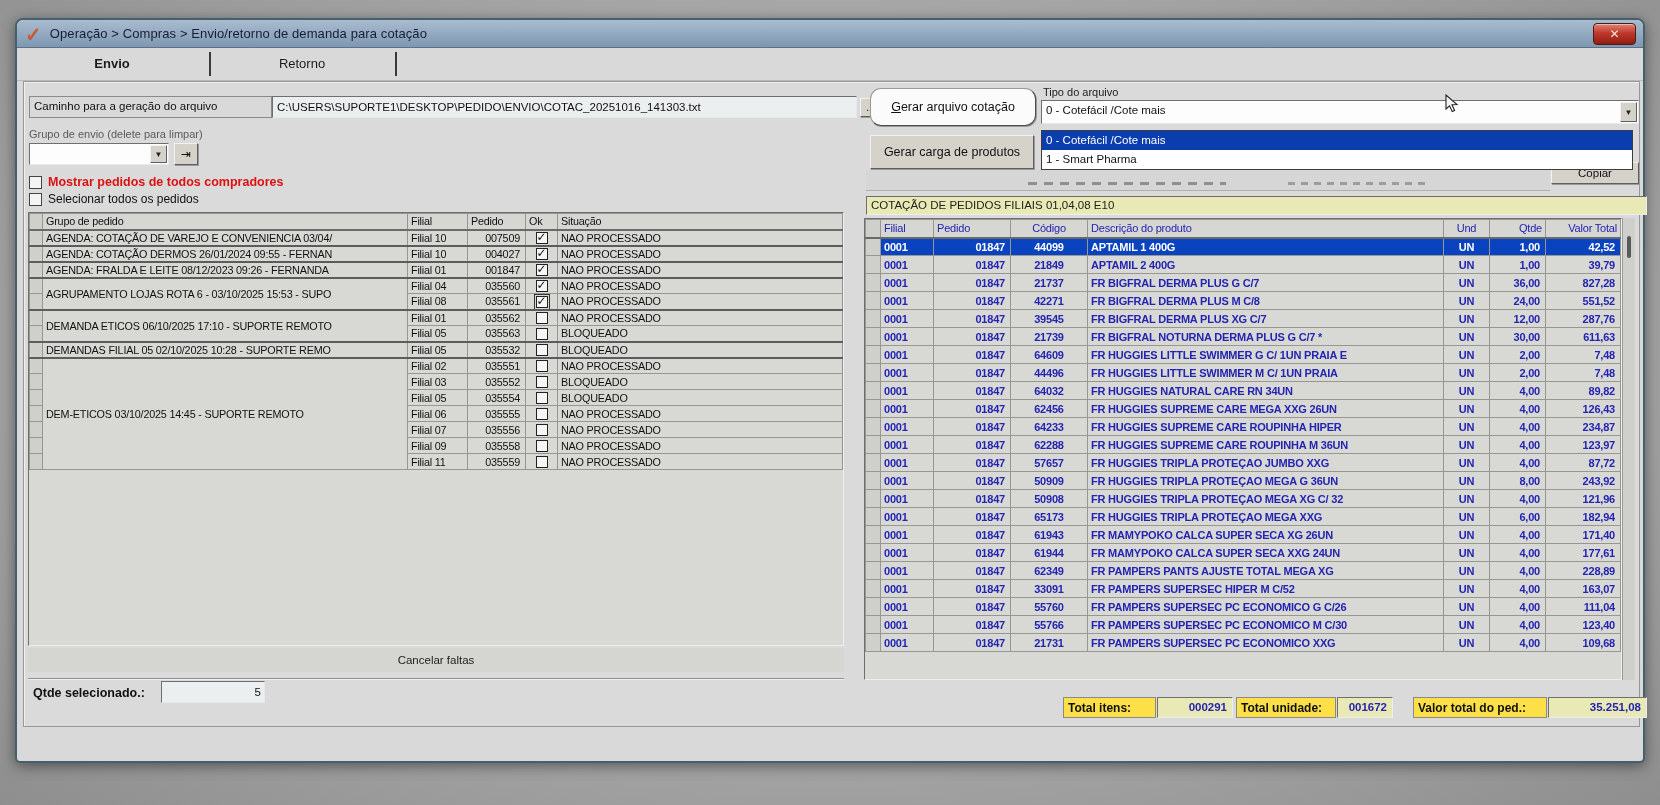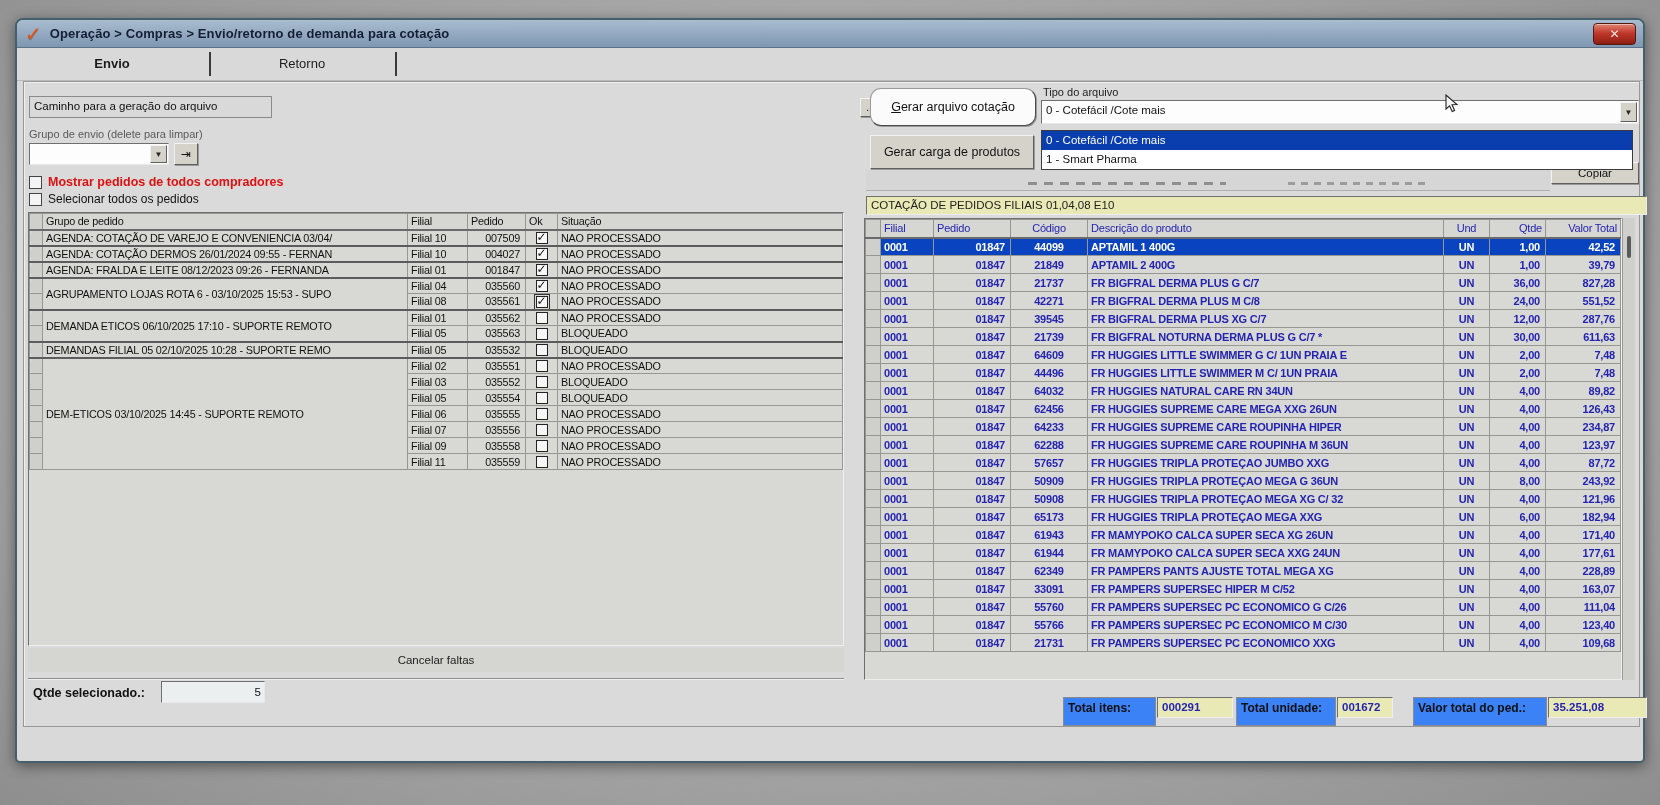--- a/index.html
+++ b/index.html
@@ -16,21 +16,21 @@
     background:#d9d9d9; border:2px solid #44606c; border-radius:8px 8px 5px 5px;
     box-shadow: 0 3px 14px rgba(0,0,0,.45);
   }
   .titlebar {
     position:absolute; left:0; top:0; right:0; height:28px;
     background: linear-gradient(#a9bcd0, #7f97b2);
     border-radius:6px 6px 0 0; border-bottom:1px solid #5d7288;
     display:flex; align-items:center; padding:0 8px;
   }
   .app-logo { font-size:20px; font-weight:900; color:#e8500f; font-style:italic; line-height:20px; margin-right:8px; text-shadow:0 1px 1px rgba(0,0,0,.3); }
-  .title-text { font-size:13px; font-weight:bold; color:#151f33; letter-spacing:.1px; }
+  .title-text { font-size:13px; font-weight:normal; color:#151f33; letter-spacing:.1px; }
   .close-btn {
     position:absolute; right:7px; top:3px; width:43px; height:22px;
     background: linear-gradient(#e08573, #c0392b 45%, #8f1d12);
     border:1px solid #4e1a12; border-radius:4px;
     color:#f3e6e2; font-weight:bold; font-size:12px; text-align:center; line-height:20px;
     box-shadow: inset 0 1px 0 rgba(255,255,255,.45);
   }
   .tabstrip { position:absolute; left:0; top:28px; width:100%; height:32px; background:#d9d9d9; }
   .tab { position:absolute; top:4px; height:24px; font-size:13px; color:#1c1c1c; text-align:center; line-height:24px; }
   .tab.active { font-weight:bold; }
@@ -105,22 +105,22 @@
   .rgrid td { color:#2424b4; font-weight:bold; }
   .rgrid td.ind, .rgrid th.ind { background:#cfcfcb; padding:0; }
   .rgrid td.rt { text-align:right; padding-right:5px; }
   .rgrid td.ct { text-align:center; }
   .rgrid tr.sel td { background:#0a43bf; color:#fff; }
   .rgrid tr.sel td.ind { background:#cfcfcb; }
   .scrollstrip { position:absolute; background:#cfcfcb; border-left:1px solid #9a9a9a; }
   .scrollthumb { position:absolute; left:4px; top:18px; width:4px; height:22px; background:#5a5a5a; border-radius:2px; }
 
   
-  .tot-label { position:absolute; height:29px; background:#3b82f6; border:1px solid #8a8a8a; font-size:12px; font-weight:bold; color:#111; padding:3px 4px 0 4px; }
-  .tot-value { position:absolute; height:21px; background:#e9e9b5; border:1px solid; border-color:#6f6f6f #eee #eee #6f6f6f; font-size:11.5px; font-weight:bold; color:#2424b4; padding:3px 5px 0 4px; }
+  .tot-label { position:absolute; height:21px; background:#fde047; border:1px solid #8a8a8a; font-size:12px; font-weight:bold; color:#111; padding:3px 4px 0 4px; }
+  .tot-value { position:absolute; height:21px; background:#e9e9b5; border:1px solid; border-color:#6f6f6f #eee #eee #6f6f6f; font-size:11.5px; font-weight:bold; color:#2424b4; text-align:right; padding:3px 5px 0 4px; }
 
   .yellow-field { position:absolute; background:#e9e9b5; border:1px solid; border-color:#6f6f6f #eee #eee #6f6f6f; font-size:11.5px; color:#222; padding:2px 4px 0 4px; white-space:nowrap; overflow:hidden; }
 
   .obscured { position:absolute; left:849px; top:150px; width:684px; height:21px; background:#d6d6d6; border-bottom:1px solid #b0b0b0; }
   .obscured .marks1 { position:absolute; left:162px; bottom:5px; width:198px; height:3px;
      background: repeating-linear-gradient(90deg, #555 0 9px, transparent 9px 16px); opacity:.55; }
   .obscured .marks2 { position:absolute; left:422px; bottom:5px; width:142px; height:3px;
      background: repeating-linear-gradient(90deg, #555 0 7px, transparent 7px 13px); opacity:.45; }
 
   .divider { position:absolute; height:1px; background:#8e8e8e; box-shadow:0 1px 0 #f0f0f0; }
@@ -151,20 +151,21 @@
       <div class="tab active" style="left:30px; width:130px;">Envio</div>
       <div class="tab-sep" style="left:192px;"></div>
       <div class="tab" style="left:200px; width:170px;">Retorno</div>
       <div class="tab-sep" style="left:378px;"></div>
     </div>
     <div class="tabstrip-underline"></div>
 
     <div class="content-panel"></div>
 
     <div class="lbl-box" style="left:12px; top:76px; width:243px; height:22px;">Caminho para a geração do arquivo</div>
+    <input class="field" style="left: 255px; top: 76px; width: 585px; height: 22px;" readonly="" value="C:\USERS\SUPORTE1\DESKTOP\PEDIDO\ENVIO\COTAC_20251016_141303.txt">
     <div class="btn" style="left:843px; top:78px; width:21px; height:19px; font-size:10px;">
       <span>...</span>
     </div>
 
     <div class="small-note" style="left:12px; top:108px;">Grupo de envio (delete para limpar)</div>
     <div class="combo" style="left:12px; top:123px; width:140px; height:22px;">
       <span class="val"></span>
       <span class="dd">▼</span>
     </div>
     <div class="btn" style="left:157px; top:123px; width:24px; height:22px; font-size:12px;">

